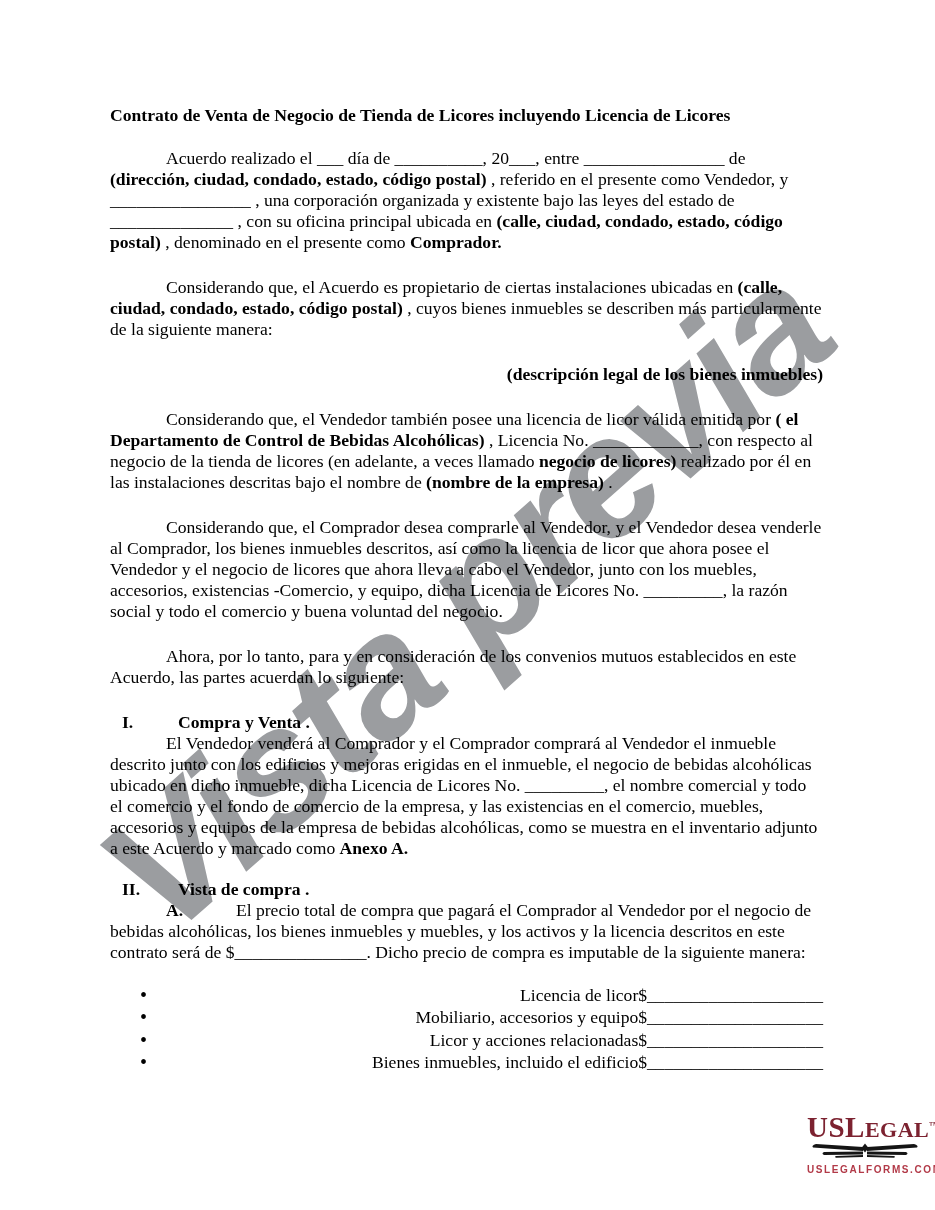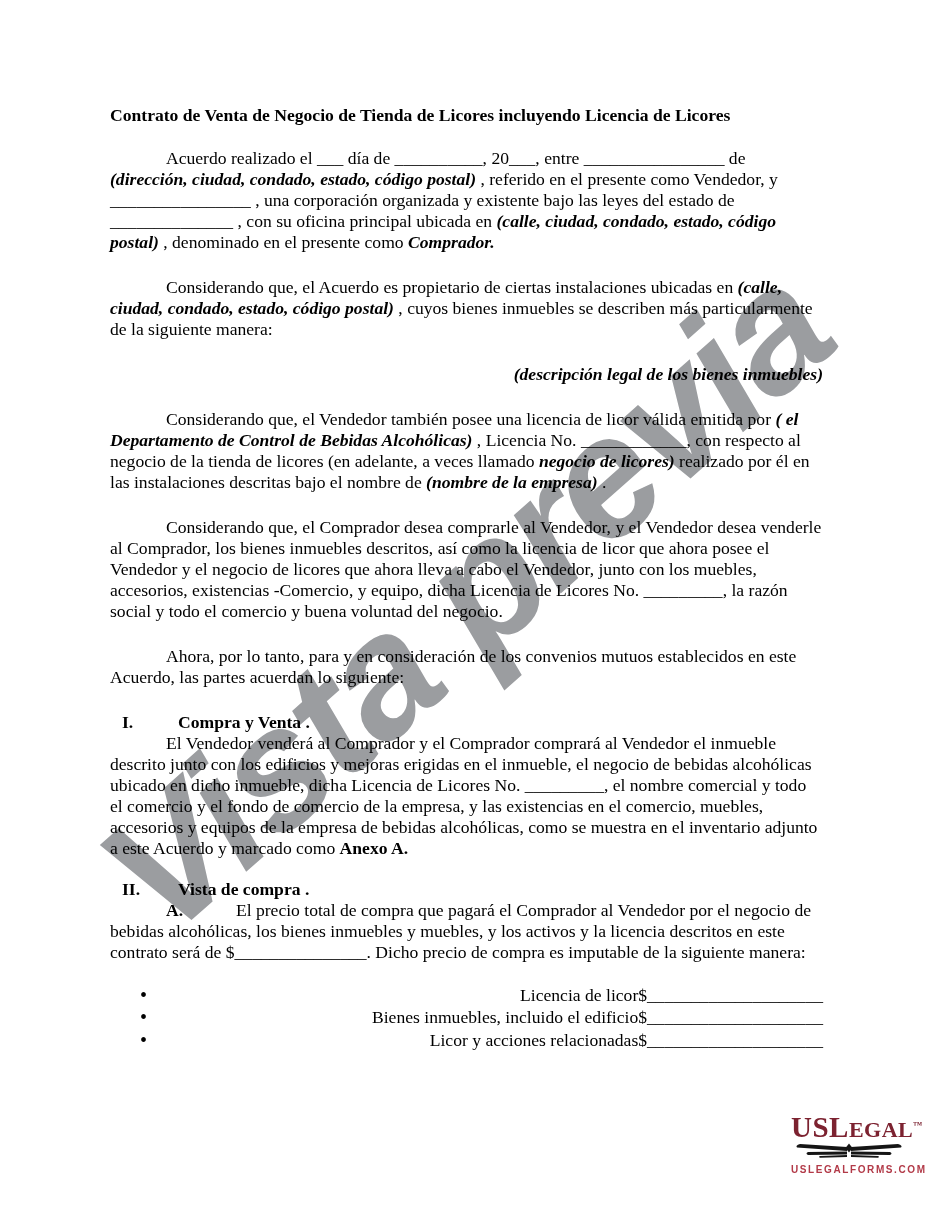--- a/index.html
+++ b/index.html
@@ -36,35 +36,35 @@
   .doc-title{
     font-weight:700;
     margin:0 0 22px 0;
   }
   .para{margin:0 0 24px 0;text-indent:56px;}
   .center-line{text-align:right;margin:0 0 24px 0;}
   .heading{margin:18px 0 0 12px;font-weight:700;}
   .h-num{display:inline-block;width:56px;}
   .body-para{margin:0 0 20px 0;text-indent:56px;}
   .seg-b{font-weight:700;}
-  .seg-i{font-style:italic;}
+  .seg-i{}
   
   .price-list{list-style:none;margin:21px 0 4px 0;padding:0;text-align:right;}
   .price-list li{position:relative;padding-left:56px;line-height:22.3px;}
   .price-list li::before{
     content:"\2022";
     position:absolute;left:30px;top:0;
     font-size:20px;
   }
   .b-label{display:inline-block;width:386px;}
   li.shift .b-label{width:331px;}
   
   .logo{
     position:absolute;
-    right:28px;bottom:30px;
+    right:12px;bottom:30px;
     width:116px;
     text-align:center;
     z-index:1;
   }
   .logo-text{
     font-family:"Liberation Serif", serif;
     font-weight:700;
     color:#7c2230;
     line-height:26px;
     white-space:nowrap;
@@ -113,25 +113,28 @@
 
     <div class="heading">
       <span class="h-num">II.</span><span>Vista de compra .</span>
     </div>
     <p class="body-para" style="margin-bottom:0;"><span class="seg-b">A.</span><span>   El precio total de compra que pagará el Comprador al Vendedor por el negocio de bebidas alcohólicas, los bienes inmuebles y muebles, y los activos y la licencia descritos en este contrato será de $_______________. Dicho precio de compra es imputable de la siguiente manera:</span></p>
 
     <ul class="price-list">
       <li>
         <span class="b-label">Licencia de licor</span><span class="b-amt">$____________________</span>
       </li>
-      <li>
-        <span class="b-label">Bienes inmuebles, incluido el edificio</span><span class="b-amt">$____________________</span>
+      <li class="shift">
+        <span class="b-label">Mobiliario, accesorios y equipo</span><span class="b-amt">$____________________</span>
       </li>
       <li>
         <span class="b-label">Licor y acciones relacionadas</span><span class="b-amt">$____________________</span>
+      </li>
+      <li>
+        <span class="b-label">Bienes inmuebles, incluido el edificio</span><span class="b-amt">$____________________</span>
       </li>
     </ul>
   </div>
 
   <div class="logo">
     <div class="logo-text" style="color: rgb(124, 34, 48);">
       <span class="logo-big">USL</span><span class="logo-small">EGAL</span><span class="logo-tm">™</span>
     </div>
     <svg class="logo-wings" width="110" height="15" viewBox="0 0 110 15" aria-hidden="true">
       <path fill="#151515" d="M53 4 L6 1 Q1 2.5 3 4.5 L53 8 Z"></path>

